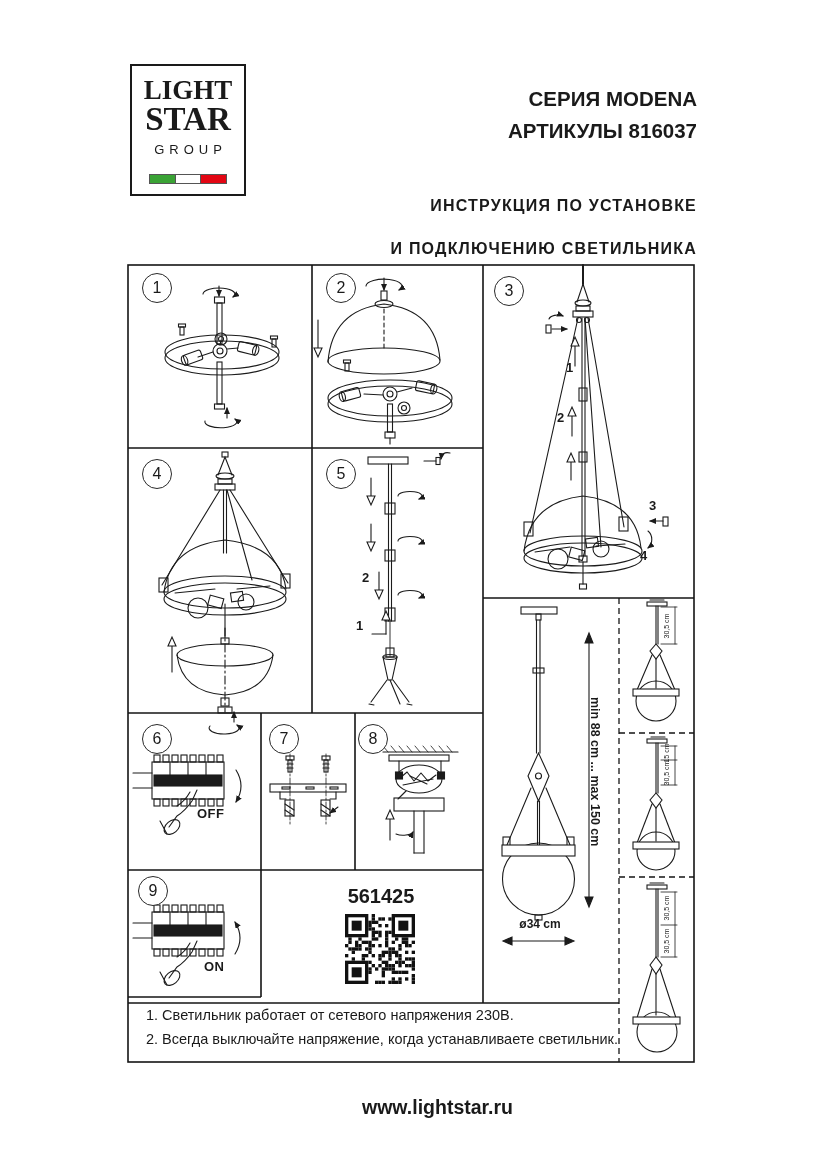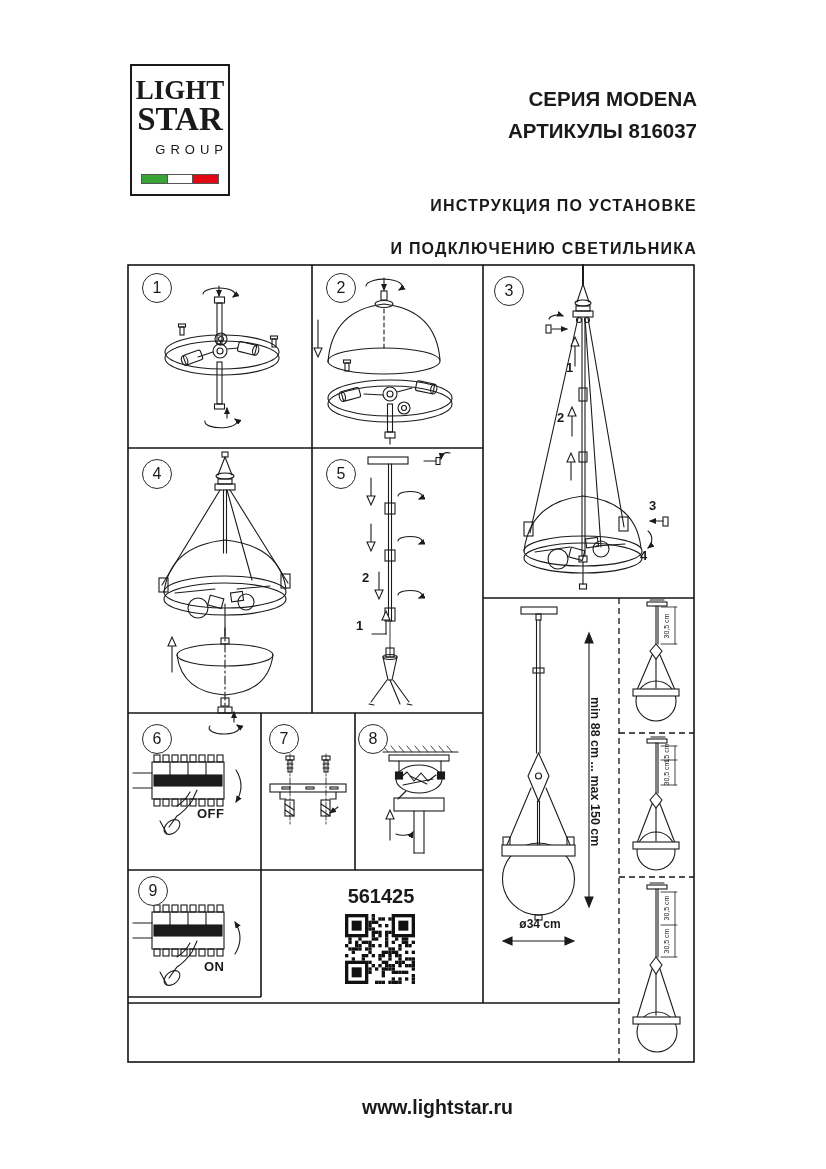--- a/index.html
+++ b/index.html
@@ -1,25 +1,25 @@
 <!DOCTYPE html>
 <html><head>
 <meta charset="utf-8">
 <style>
   html,body{margin:0;padding:0;background:#e8e8e8;}
   .page{position:relative;width:826px;height:1169px;background:#ffffff;margin:0 auto;
         font-family:"Liberation Sans",sans-serif;color:#1a1a1a;overflow:hidden;}
   .abs{position:absolute;}
   svg{display:block;}
   
-  .logo-box{position:absolute;left:130px;top:64px;width:100px;height:132px;
+  .logo-box{position:absolute;left:130px;top:64px;width:116px;height:132px;
             border:2px solid #1a1a1a;box-sizing:border-box;text-align:center;}
   .logo-l1{font-family:"Liberation Serif",serif;font-weight:700;font-size:27px;line-height:28px;margin-top:10px;letter-spacing:0px;}
   .logo-l2{font-family:"Liberation Serif",serif;font-weight:700;font-size:33px;line-height:30px;letter-spacing:0px;}
-  .logo-l3{font-size:13px;letter-spacing:5px;margin-top:8px;padding-left:5px;text-align:right;}
+  .logo-l3{font-size:13px;letter-spacing:5px;margin-top:8px;padding-left:5px;}
   .flag{position:absolute;left:50%;transform:translateX(-50%);bottom:10px;width:78px;height:10px;
         display:flex;border:1px solid #555;box-sizing:border-box;}
   .flag span{flex:1;border-right:1px solid #555;}
   .flag span:last-child{border-right:none;}
   
   .hdr{position:absolute;right:129px;text-align:right;font-weight:700;white-space:nowrap;}
   .hdr-sm{font-size:20.5px;margin-top:25px;}
   .hdr-lg{font-size:16px;letter-spacing:1.2px;margin-top:48px;}
   
   .pnum{position:absolute;width:30px;height:30px;border:1.6px solid #2a2a2a;border-radius:50%;
@@ -635,16 +635,18 @@
     </svg>
 
   <span class="lbl vdim" style="left:588px;top:697px">min 88 cm ... max 150 cm</span>
   <span class="lbl dia" style="left:505px;top:917px;width:70px">ø34 cm</span>
   <span class="lbl sdim" style="left:666px;top:626px">30,5 cm</span>
   <span class="lbl sdim" style="left:666px;top:753px">15 cm</span>
   <span class="lbl sdim" style="left:666px;top:773px">30,5 cm</span>
   <span class="lbl sdim" style="left:666px;top:908px">30,5 cm</span>
   <span class="lbl sdim" style="left:666px;top:941px">30,5 cm</span>
 
+  <span class="lbl note" style="left:146px;top:1007px">1. Светильник работает от сетевого напряжения 230В.</span>
+  <span class="lbl note" style="left:146px;top:1031px">2. Всегда выключайте напряжение, когда устанавливаете светильник.</span>
 
   <div class="lbl footer" style="left:313px;top:1096px;width:200px">www.lightstar.ru</div>
 
 </div>
 
 </body></html>

